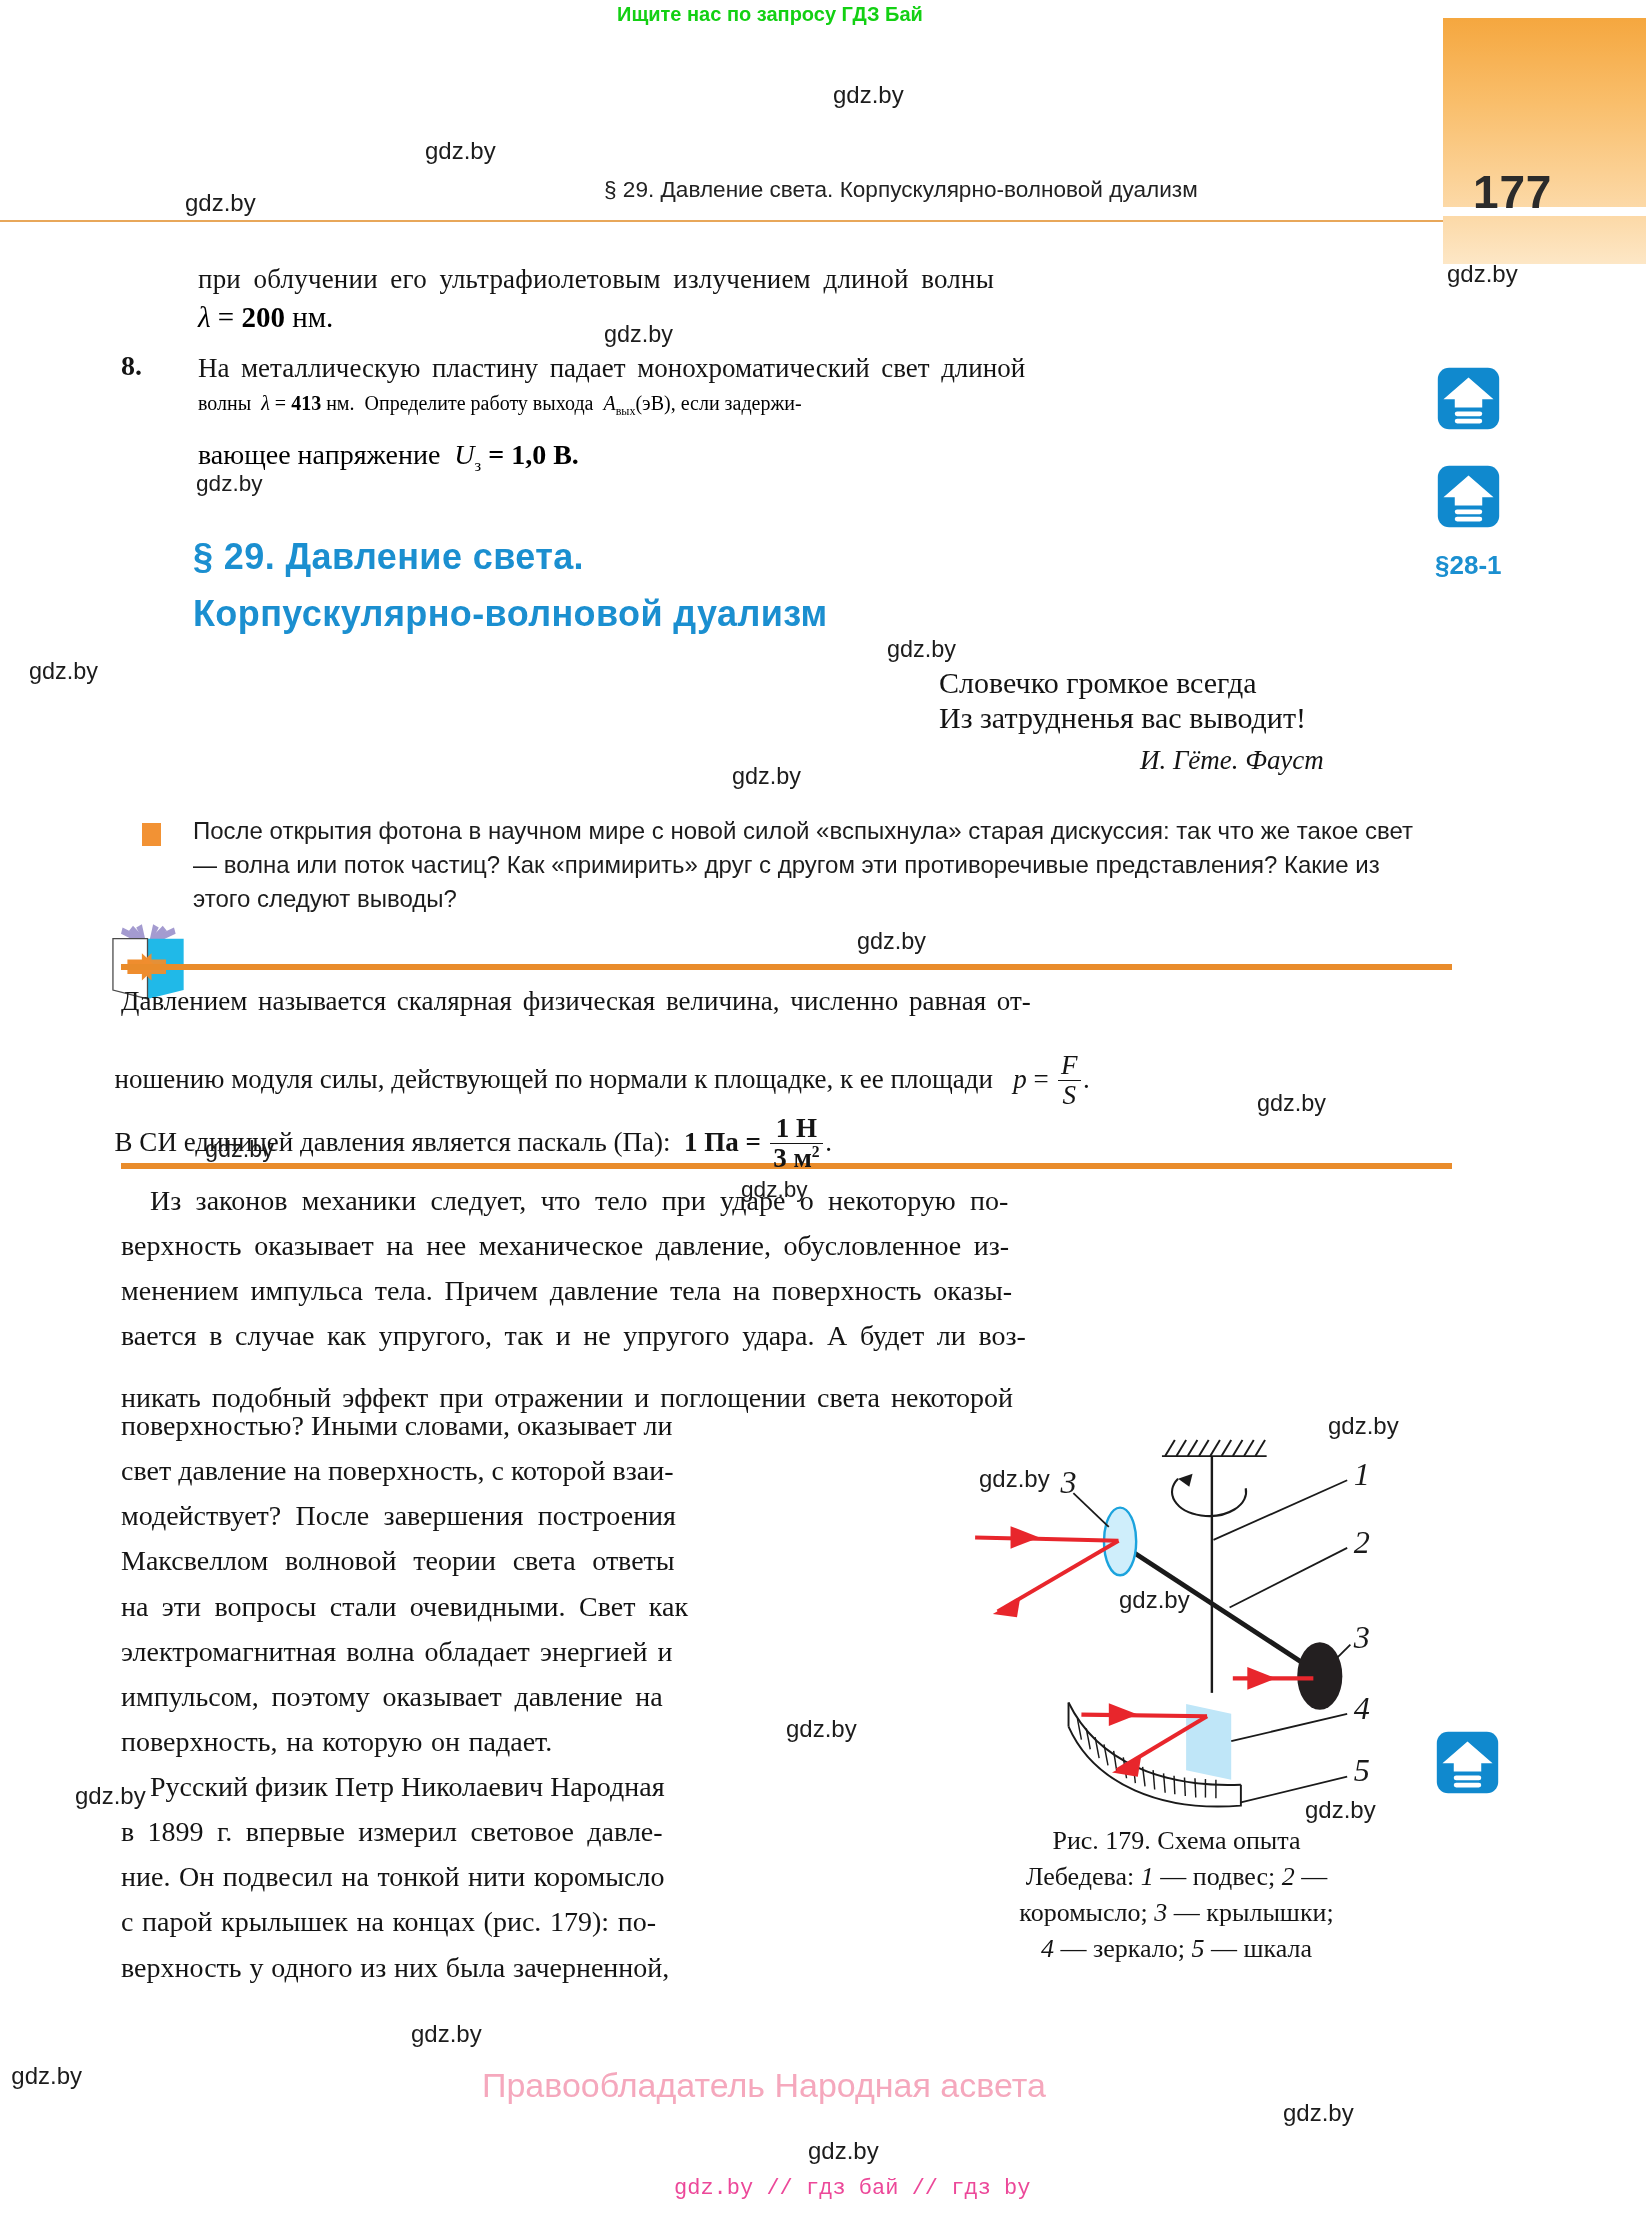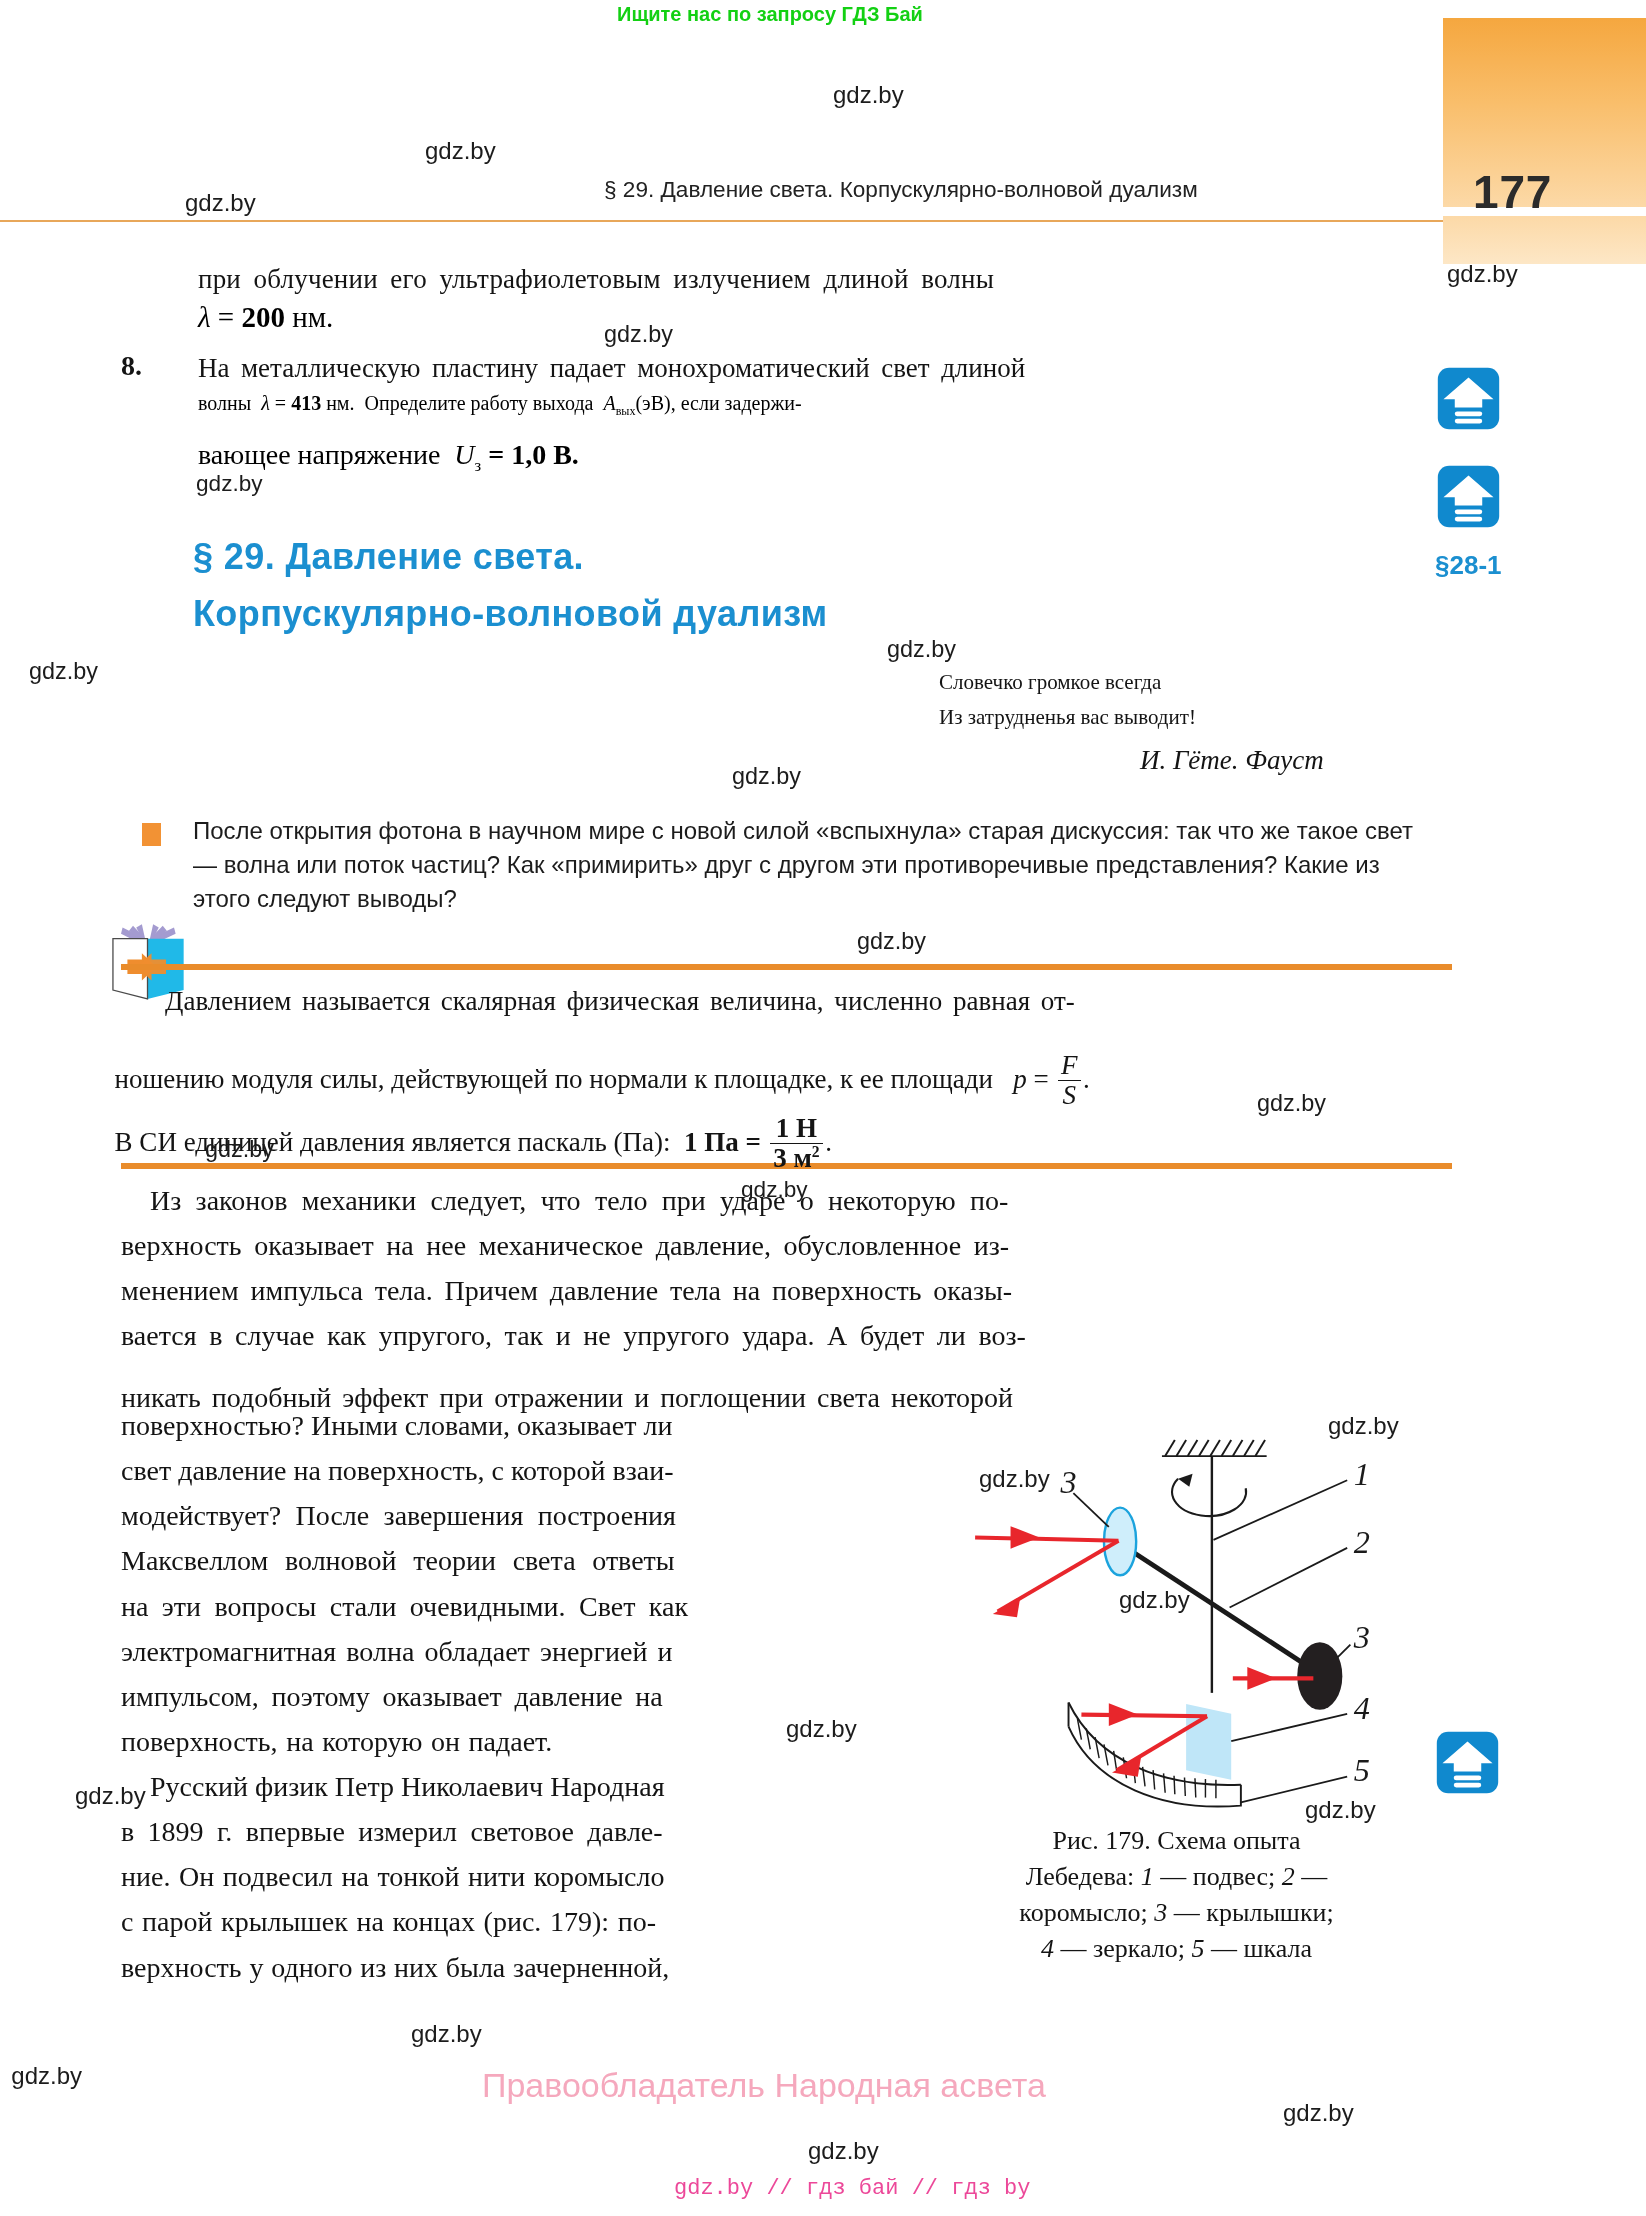--- a/index.html
+++ b/index.html
@@ -101,21 +101,21 @@
     color:#1b8fd0;
     line-height:57px;
     letter-spacing:0.4px;
   }
 
   
   .epi{
     position:absolute;
     left:939px;top:665px;
     font-family:"Liberation Serif", serif;
-    font-size:21px;color:#141414;line-height:35px;
+    font-size:30px;color:#141414;line-height:35px;
     text-align:left;
   }
   .epi-src{
     position:absolute;
     left:1140px;top:745px;
     font-family:"Liberation Serif", serif;
     font-style:italic;font-size:27px;color:#141414;
   }
 
   
@@ -135,21 +135,21 @@
     position:absolute;left:121px;top:964px;width:1331px;height:5.6px;background:#e98c2b;
   }
   .def-rule-bot{
     position:absolute;left:121px;top:1163px;width:1331px;height:5.6px;background:#e98c2b;
   }
   .def-body{
     position:absolute;left:121px;top:975px;width:1331px;
     font-family:"Liberation Serif", serif;
     font-size:27px;color:#141414;
   }
-  .def-l1{position:absolute;left:0px;top:11.3px;white-space:nowrap;margin-left:44px;}
+  .def-l1{position:absolute;left:0px;top:11.3px;white-space:nowrap;}
   .def-l2{position:absolute;left:-6.4px;top:78px;white-space:nowrap;}
   .def-l3{position:absolute;left:-6.4px;top:141px;white-space:nowrap;}
 
   
   .frac{
     display:inline-block;
     vertical-align:middle;
     text-align:center;
     position:relative;
     top:-1.6px;

